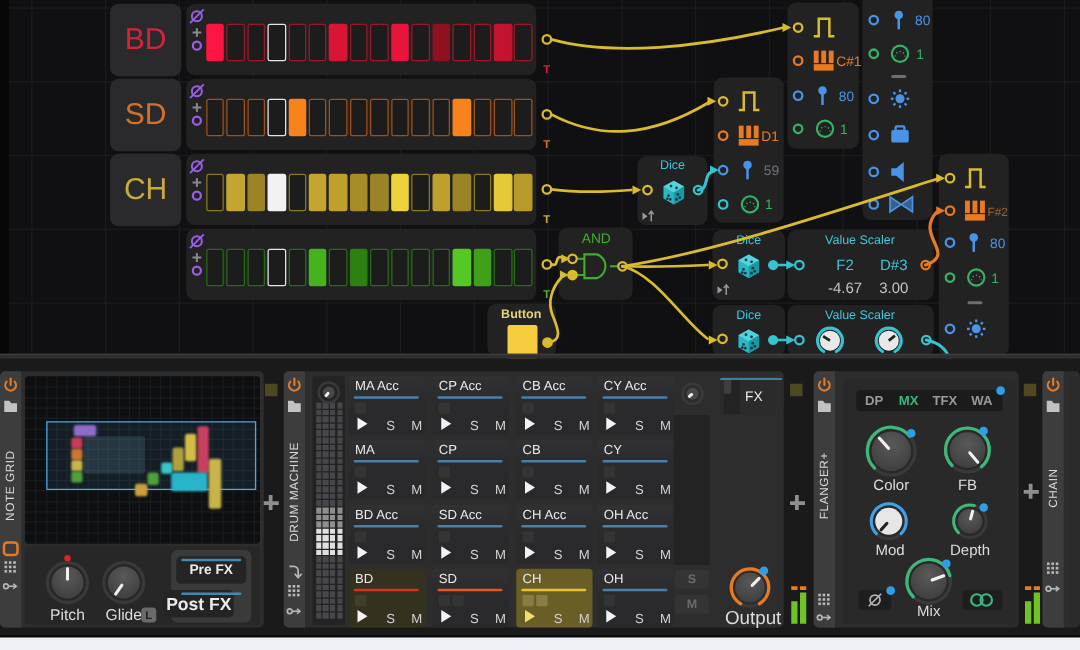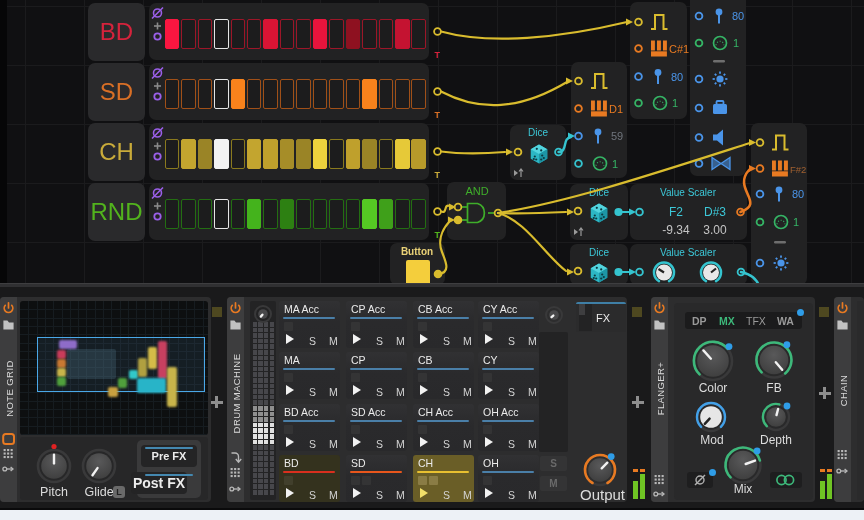--- a/index.html
+++ b/index.html
@@ -97,21 +97,20 @@
 <div class="step" style="left:279.8px;top:139px;width:14.6px;height:30px;background:#a68d28;border:1.8px solid #a68d28"></div>
 <div class="step" style="left:296.3px;top:139px;width:14.6px;height:30px;background:#9a8426;border:1.8px solid #9a8426"></div>
 <div class="step" style="left:312.8px;top:139px;width:14.6px;height:30px;background:#edd23d;border:1.8px solid #edd23d"></div>
 <div class="step" style="left:329.2px;top:139px;width:14.6px;height:30px;background:#1c1c1d;border:1.8px solid #8a7a1e"></div>
 <div class="step" style="left:345.6px;top:139px;width:14.6px;height:30px;background:#bfa02c;border:1.8px solid #bfa02c"></div>
 <div class="step" style="left:362.1px;top:139px;width:14.6px;height:30px;background:#9a8426;border:1.8px solid #9a8426"></div>
 <div class="step" style="left:378.5px;top:139px;width:14.6px;height:30px;background:#1c1c1d;border:1.8px solid #8a7a1e"></div>
 <div class="step" style="left:395.0px;top:139px;width:14.6px;height:30px;background:#e6c938;border:1.8px solid #e6c938"></div>
 <div class="step" style="left:411.4px;top:139px;width:14.6px;height:30px;background:#b79a2a;border:1.8px solid #b79a2a"></div>
 <div class="t9" style="left:434.5px;top:170px;color:#c9ab3a">T</div>
-<div class="lab" style="left:88px;top:183px;color:#52b31d">RND</div>
 <div class="mod" style="left:149px;top:183px;width:280px;height:57px"></div>
 <div class="step" style="left:164.7px;top:199px;width:14.6px;height:30px;background:#1c1c1d;border:1.8px solid #236e12"></div>
 <div class="step" style="left:181.1px;top:199px;width:14.6px;height:30px;background:#1c1c1d;border:1.8px solid #236e12"></div>
 <div class="step" style="left:197.6px;top:199px;width:14.6px;height:30px;background:#1c1c1d;border:1.8px solid #236e12"></div>
 <div class="step" style="left:214.0px;top:199px;width:14.6px;height:30px;background:#1c1c1d;border:1.8px solid #e6e6e6"></div>
 <div class="step" style="left:230.5px;top:199px;width:14.6px;height:30px;background:#1c1c1d;border:1.8px solid #236e12"></div>
 <div class="step" style="left:246.9px;top:199px;width:14.6px;height:30px;background:#44b31c;border:1.8px solid #44b31c"></div>
 <div class="step" style="left:263.4px;top:199px;width:14.6px;height:30px;background:#1c1c1d;border:1.8px solid #236e12"></div>
 <div class="step" style="left:279.8px;top:199px;width:14.6px;height:30px;background:#2d8012;border:1.8px solid #2d8012"></div>
 <div class="step" style="left:296.3px;top:199px;width:14.6px;height:30px;background:#1c1c1d;border:1.8px solid #236e12"></div>
@@ -136,21 +135,21 @@
 <div class="mod" style="left:390px;top:243px;width:55px;height:42px"></div>
 <div class="abs" style="left:488.0px;top:127px;width:100px;text-align:center;font-size:10px;color:#3cc8d8">Dice</div>
 <div class="abs" style="left:427.0px;top:185px;width:100px;text-align:center;font-size:11px;color:#3fae2a">AND</div>
 <div class="abs" style="left:549.0px;top:187px;width:100px;text-align:center;font-size:10px;color:#3cc8d8">Dice</div>
 <div class="abs" style="left:638.0px;top:187px;width:100px;text-align:center;font-size:10px;color:#3cc8d8">Value Scaler</div>
 <div class="abs" style="left:549.0px;top:247px;width:100px;text-align:center;font-size:10px;color:#3cc8d8">Dice</div>
 <div class="abs" style="left:638.0px;top:247px;width:100px;text-align:center;font-size:10px;color:#3cc8d8">Value Scaler</div>
 <div class="abs" style="left:392px;top:246px;width:50px;text-align:center;font-size:10px;font-weight:bold;color:#ead277">Button</div>
 <div class="abs" style="left:626.0px;top:205px;width:100px;text-align:center;font-size:12px;color:#3cc8d8">F2</div>
 <div class="abs" style="left:665.0px;top:205px;width:100px;text-align:center;font-size:12px;color:#3cc8d8">D#3</div>
-<div class="abs" style="left:626.0px;top:223px;width:100px;text-align:center;font-size:12px;color:#c4c4c4">-9.34</div>
+<div class="abs" style="left:626.0px;top:223px;width:100px;text-align:center;font-size:12px;color:#c4c4c4">-4.67</div>
 <div class="abs" style="left:665.0px;top:223px;width:100px;text-align:center;font-size:12px;color:#c4c4c4">3.00</div>
 <div class="abs" style="left:406px;top:260px;width:24px;height:27px;background:#f4ce3c;border-radius:2px"></div>
 <svg width="864" height="287" viewBox="0 0 864 287" style="left:0;top:0;z-index:5">
 <circle cx="157.5" cy="13" r="4" fill="none" stroke="#9a5fe8" stroke-width="1.6"></circle>
       <line x1="152.0" y1="18.5" x2="163.0" y2="7.5" stroke="#9a5fe8" stroke-width="1.6"></line>
 <line x1="154.0" y1="26" x2="161.0" y2="26" stroke="#8a8a8a" stroke-width="1.6"></line>
       <line x1="157.5" y1="22.5" x2="157.5" y2="29.5" stroke="#8a8a8a" stroke-width="1.6"></line>
 <circle cx="157.5" cy="36.5" r="3.2" fill="none" stroke="#9a5fe8" stroke-width="1.8"></circle>
 <circle cx="437.5" cy="31.5" r="3.4" fill="none" stroke="#d9bc2e" stroke-width="1.8"></circle>
 <circle cx="157.5" cy="73" r="4" fill="none" stroke="#9a5fe8" stroke-width="1.6"></circle>
@@ -701,21 +700,21 @@
 <div class="abs" style="left:540px;top:476px;width:27px;height:15px;background:#343435;border-radius:2px;color:#6a6a6a;font-size:10px;font-weight:bold;text-align:center;line-height:15px">M</div>
 <div class="abs" style="left:576px;top:302px;width:50px;height:30px;background:#2b2b2c;border-radius:2px;border-top:2px solid #3f7fa6"></div>
 <div class="abs" style="left:579px;top:304px;width:13px;height:27px;background:#232324"></div>
 <div class="abs" style="left:579px;top:304px;width:6px;height:11px;background:#3e3e40"></div>
 <div class="abs" style="left:596px;top:312px;width:30px;font-size:11px;color:#ececec">FX</div>
 <div class="knoblabel" style="left:580px;top:486px;width:44px;font-size:15px">Output</div>
 <div class="abs" style="left:674px;top:303px;width:139px;height:197px;background:#29292a;border-radius:4px"></div>
 <div class="abs" style="left:685px;top:312px;width:117px;height:17px;background:#1b1b1c;border-radius:3px"></div>
 <div class="abs" style="left:692px;top:315px;font-size:10.5px;color:#9a9a9a;font-weight:bold">DP</div>
 <div class="abs" style="left:719px;top:315px;font-size:10.5px;color:#3db87a;font-weight:bold">MX</div>
-<div class="abs" style="left:746px;top:315px;font-size:10.5px;color:#9a9a9a;font-weight:normal">TFX</div>
+<div class="abs" style="left:746px;top:315px;font-size:10.5px;color:#9a9a9a;font-weight:bold">TFX</div>
 <div class="abs" style="left:777px;top:315px;font-size:10.5px;color:#9a9a9a;font-weight:bold">WA</div>
 <div class="abs" style="left:797px;top:309px;width:7px;height:7px;background:#2f9de8;border-radius:50%"></div>
 <div class="knoblabel" style="left:691px;top:381px;width:44px;font-size:12px">Color</div>
 <div class="knoblabel" style="left:758px;top:381px;width:32px;font-size:12px">FB</div>
 <div class="knoblabel" style="left:694px;top:433px;width:36px;font-size:12px">Mod</div>
 <div class="knoblabel" style="left:754px;top:433px;width:44px;font-size:12px">Depth</div>
 <div class="knoblabel" style="left:725px;top:482px;width:36px;font-size:12px">Mix</div>
 <div class="abs" style="left:687px;top:472px;width:26px;height:16px;background:#1e1e1f;border-radius:3px"></div>
 <div class="abs" style="left:709px;top:469px;width:7px;height:7px;background:#2f9de8;border-radius:50%"></div>
 <div class="abs" style="left:770px;top:472px;width:32px;height:16px;background:#1e1e1f;border-radius:3px"></div>

